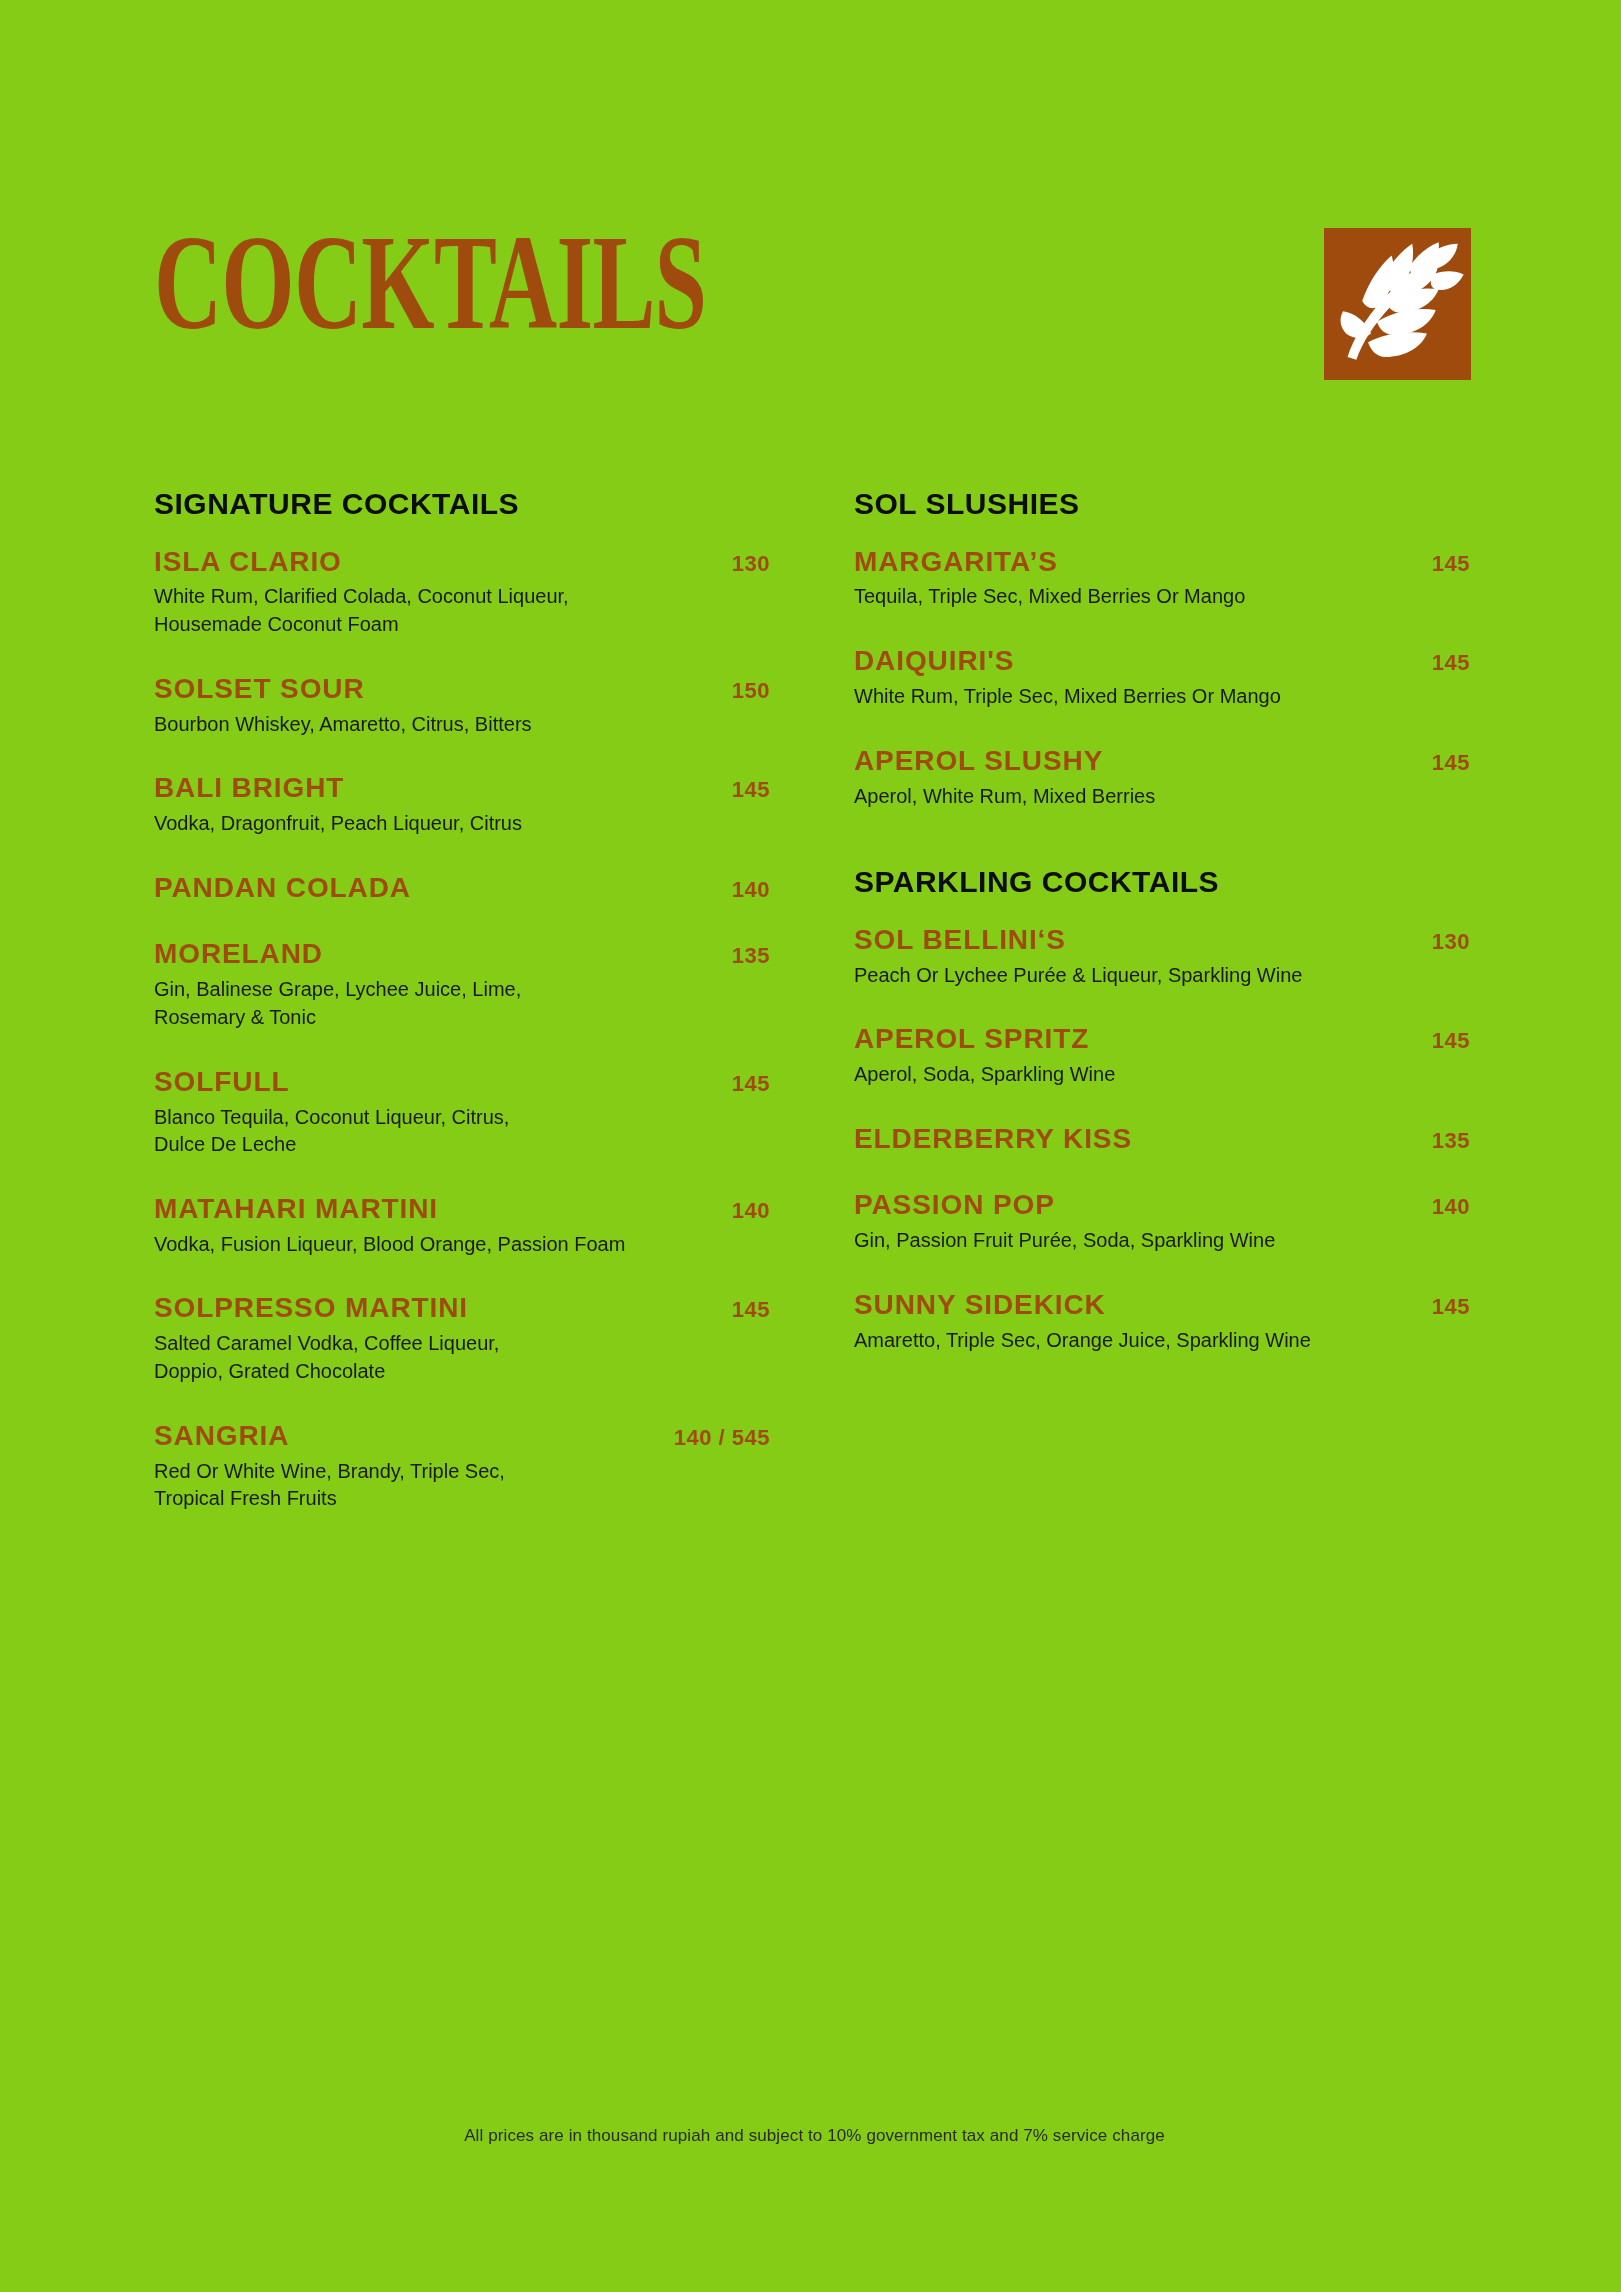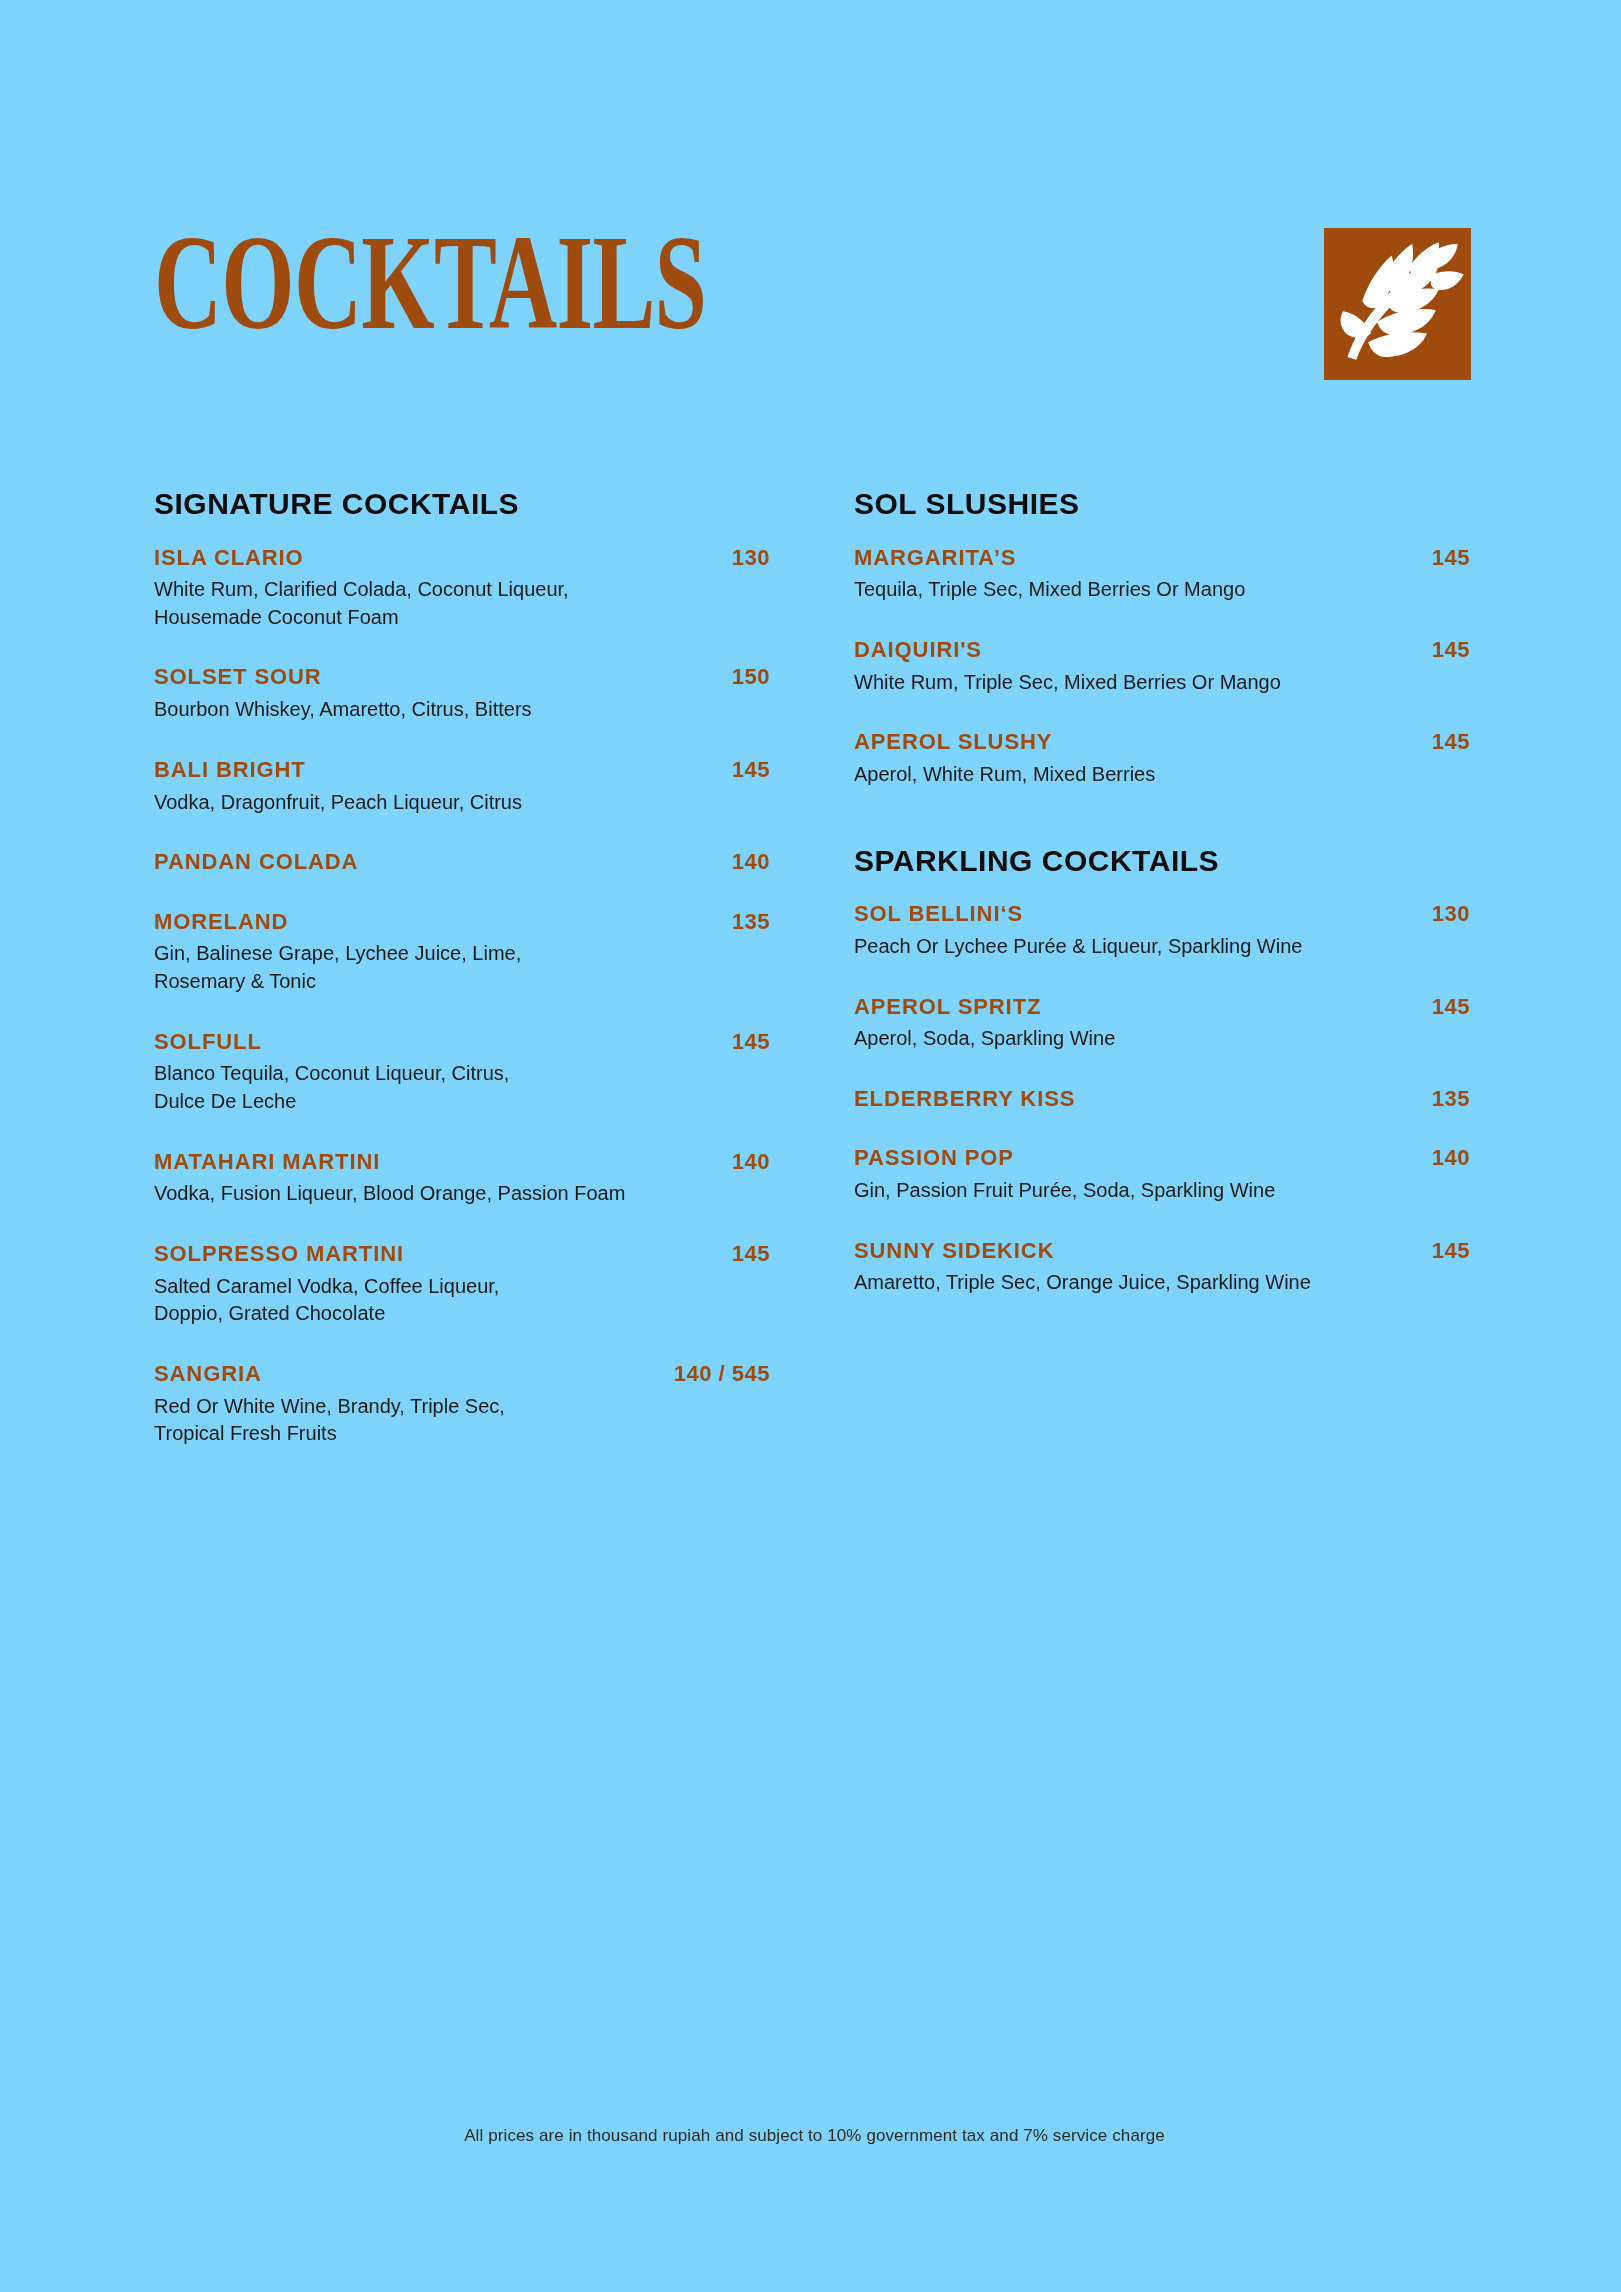--- a/index.html
+++ b/index.html
@@ -12,21 +12,21 @@
     width: 1621px;
     height: 2293px;
     position: relative;
     font-family: "Liberation Sans", sans-serif;
     -webkit-font-smoothing: antialiased;
   }
 
   .page {
     position: absolute;
     inset: 0;
-    background: #7dd3fc;
+    background: #84cc16;
   }
 
   
   .header {
     position: absolute;
     left: 154px;
     top: 215px;
     width: 1317px;
     height: 179px;
   }
@@ -85,21 +85,21 @@
 
   .item-head {
     display: flex;
     align-items: baseline;
     justify-content: space-between;
     gap: 14.3px;
   }
   .item-name {
     font-family: "Liberation Sans", sans-serif;
     font-weight: 700;
-    font-size: 22px;
+    font-size: 28px;
     line-height: 1.2;
     letter-spacing: 0.9px;
     color: #A04B0E;
     text-transform: uppercase;
     white-space: nowrap;
   }
   .item-price {
     font-family: "Liberation Sans", sans-serif;
     font-weight: 700;
     font-size: 22px;

